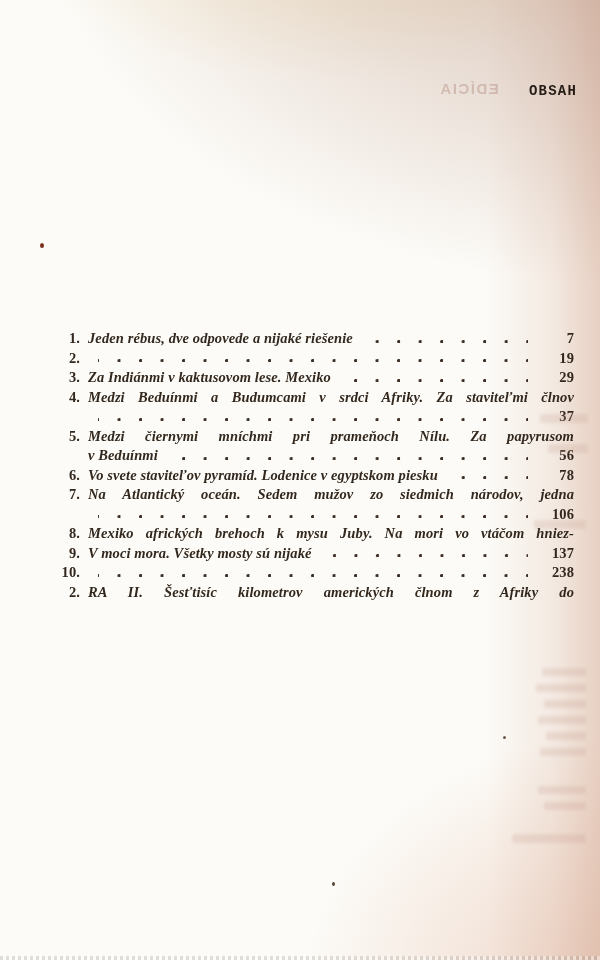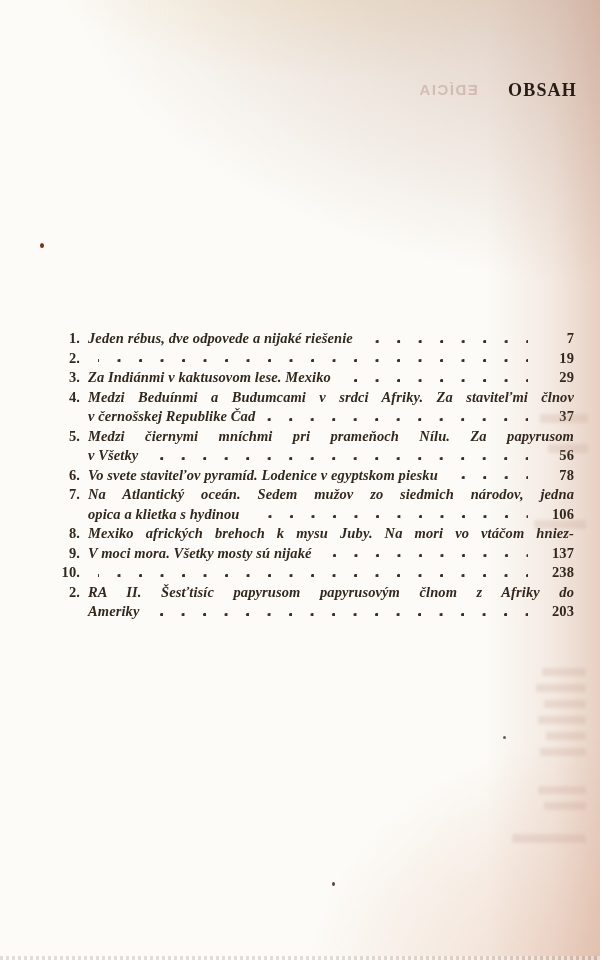--- a/index.html
+++ b/index.html
@@ -26,23 +26,23 @@
     position: absolute;
     top: 80px;
     left: 0;
     right: 23px;
     height: 22px;
     text-align: right;
     white-space: nowrap;
   }
   .title {
     display: inline-block;
-    font-family: Liberation Serif, serif;
+    font-family: Liberation Mono, monospace;
     font-weight: bold;
-    font-size: 18px;
+    font-size: 14px;
     letter-spacing: 1.2px;
     color: #241c15;
   }
   .ghost-title {
     display: inline-block;
     margin-right: 26px;
     font-family: "Liberation Sans", sans-serif;
     font-weight: bold;
     font-size: 15px;
     letter-spacing: 1.5px;
@@ -150,49 +150,47 @@
       <span class="leader"></span>
       <span class="toc-page">29</span>
     </div>
       <div class="toc-row justify">
       <span class="toc-num">4.</span>
       <span class="toc-text">Medzi Beduínmi a Budumcami v srdci Afriky. Za staviteľmi člnov</span>
 
     </div>
       <div class="toc-row cont">
       <span class="toc-num"></span>
-      <span class="toc-text">v černošskej Republike Čad</span>
       <span class="leader"></span>
       <span class="toc-page">37</span>
     </div>
       <div class="toc-row justify">
       <span class="toc-num">5.</span>
       <span class="toc-text">Medzi čiernymi mníchmi pri prameňoch Nílu. Za papyrusom</span>
 
     </div>
       <div class="toc-row cont">
       <span class="toc-num"></span>
-      <span class="toc-text">v Všetky</span>
+      <span class="toc-text">v Beduínmi</span>
       <span class="leader"></span>
       <span class="toc-page">56</span>
     </div>
       <div class="toc-row">
       <span class="toc-num">6.</span>
       <span class="toc-text">Vo svete staviteľov pyramíd. Lodenice v egyptskom piesku</span>
       <span class="leader"></span>
       <span class="toc-page">78</span>
     </div>
       <div class="toc-row justify">
       <span class="toc-num">7.</span>
       <span class="toc-text">Na Atlantický oceán. Sedem mužov zo siedmich národov, jedna</span>
 
     </div>
       <div class="toc-row cont">
       <span class="toc-num"></span>
-      <span class="toc-text">opica a klietka s hydinou</span>
       <span class="leader"></span>
       <span class="toc-page">106</span>
     </div>
       <div class="toc-row justify">
       <span class="toc-num">8.</span>
       <span class="toc-text">Mexiko afrických brehoch k mysu Juby. Na mori vo vtáčom hniez-</span>
 
     </div>
       <div class="toc-row">
       <span class="toc-num">9.</span>
@@ -200,28 +198,22 @@
       <span class="leader"></span>
       <span class="toc-page">137</span>
     </div>
       <div class="toc-row">
       <span class="toc-num">10.</span>
       <span class="leader"></span>
       <span class="toc-page">238</span>
     </div>
       <div class="toc-row justify">
       <span class="toc-num">2.</span>
-      <span class="toc-text">RA II. Šesťtisíc papyrusom papyrusovým člnom z Afriky do</span>
-
-    </div>
-      <div class="toc-row cont">
-      <span class="toc-num"></span>
-      <span class="toc-text">Ameriky</span>
-      <span class="leader"></span>
-      <span class="toc-page">203</span>
+      <span class="toc-text">RA II. Šesťtisíc kilometrov amerických člnom z Afriky do</span>
+
     </div>
     </div>
 
   <div class="speck" style="left:40px; top:243px; width:4px; height:5px;"></div>
   <div class="speck" style="left:332px; top:882px; width:3px; height:4px; background:#5a4638;"></div>
   <div class="speck" style="left:503px; top:736px; width:3px; height:3px; background:#6b5a4c;"></div>
 
   <div class="ghost-bar" style="left:540px; top:414px; width:48px; height:9px;"></div>
   <div class="ghost-bar" style="left:548px; top:444px; width:40px; height:9px;"></div>
   <div class="ghost-bar" style="left:534px; top:520px; width:52px; height:9px;"></div>

